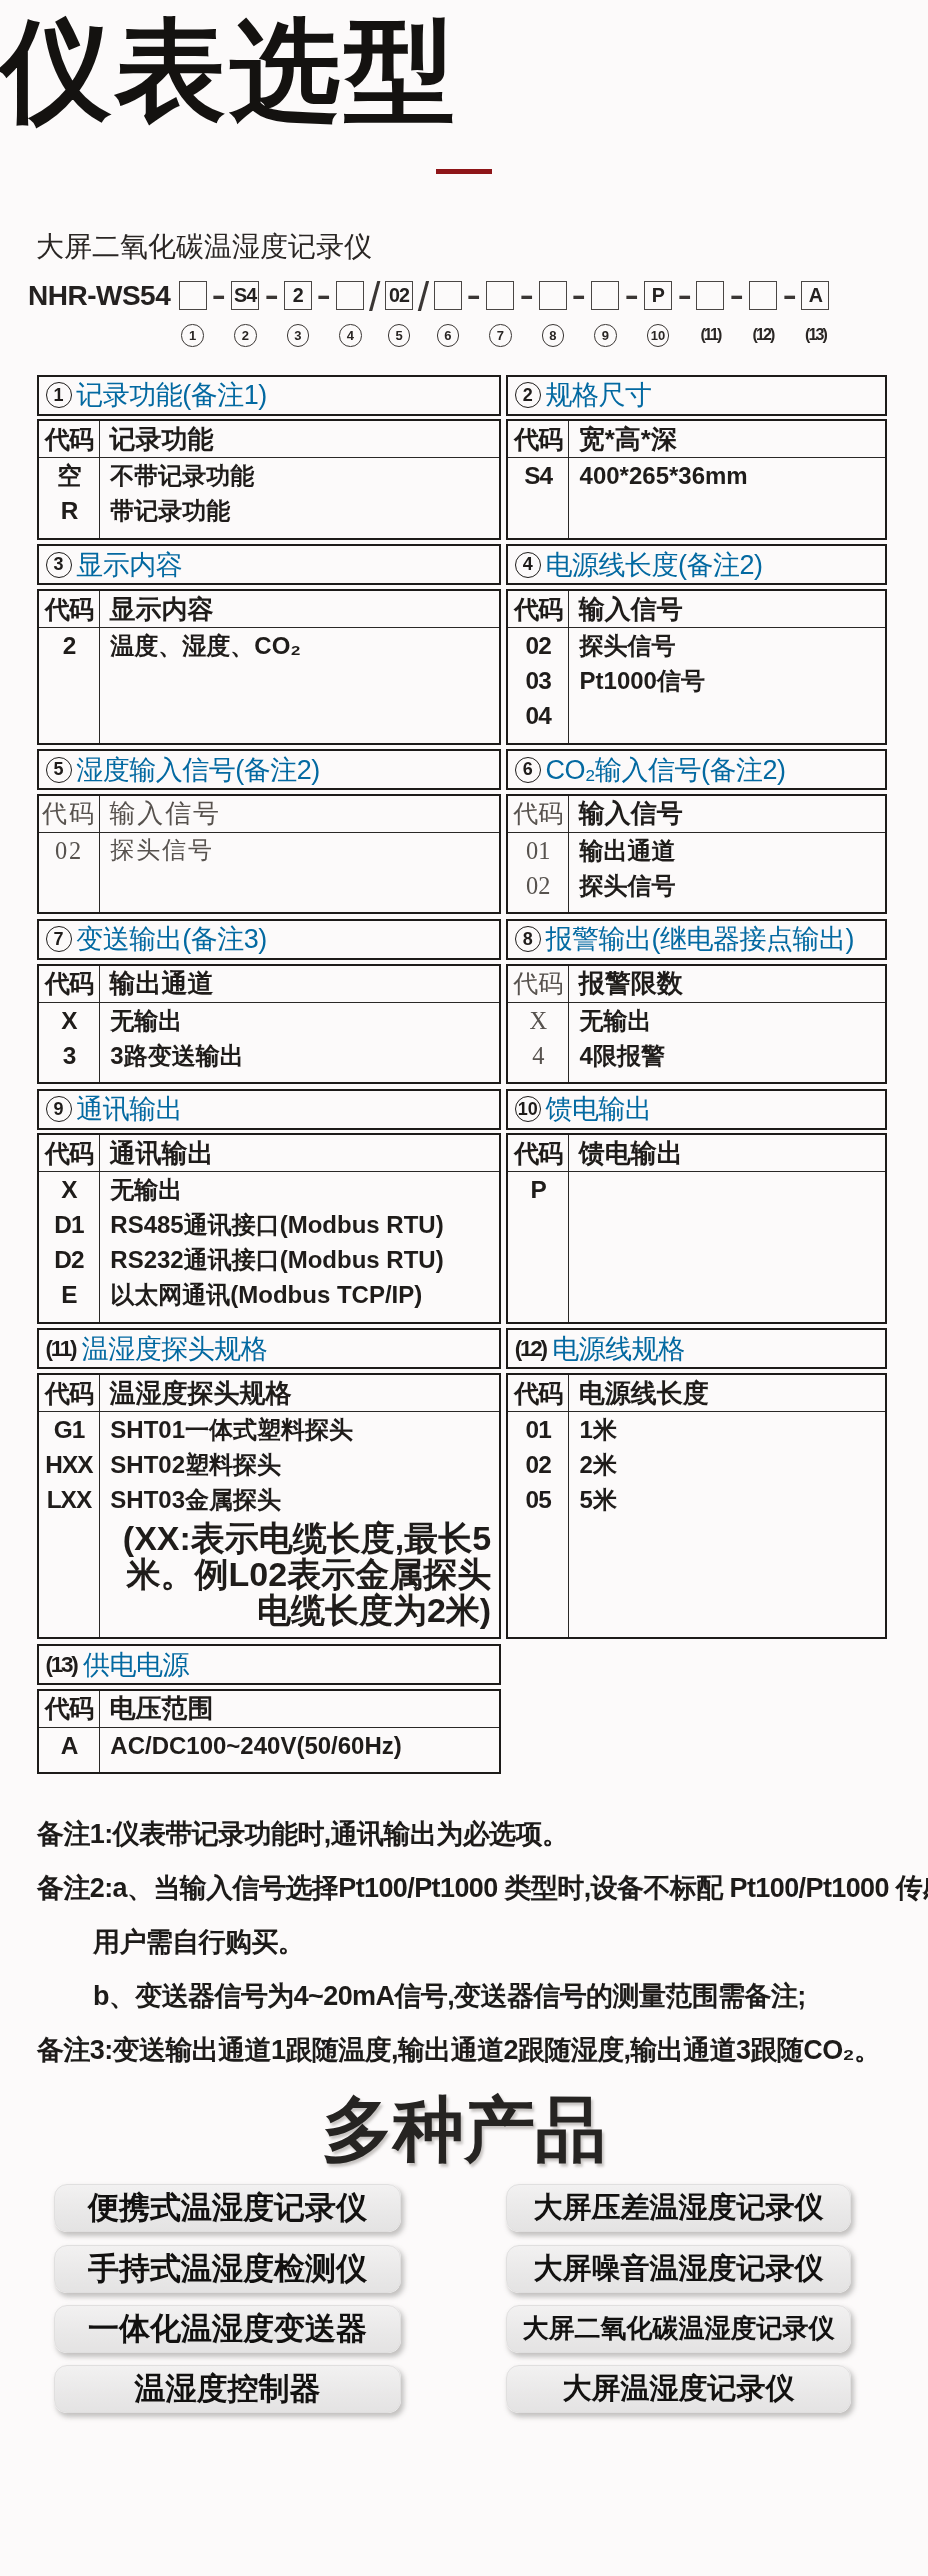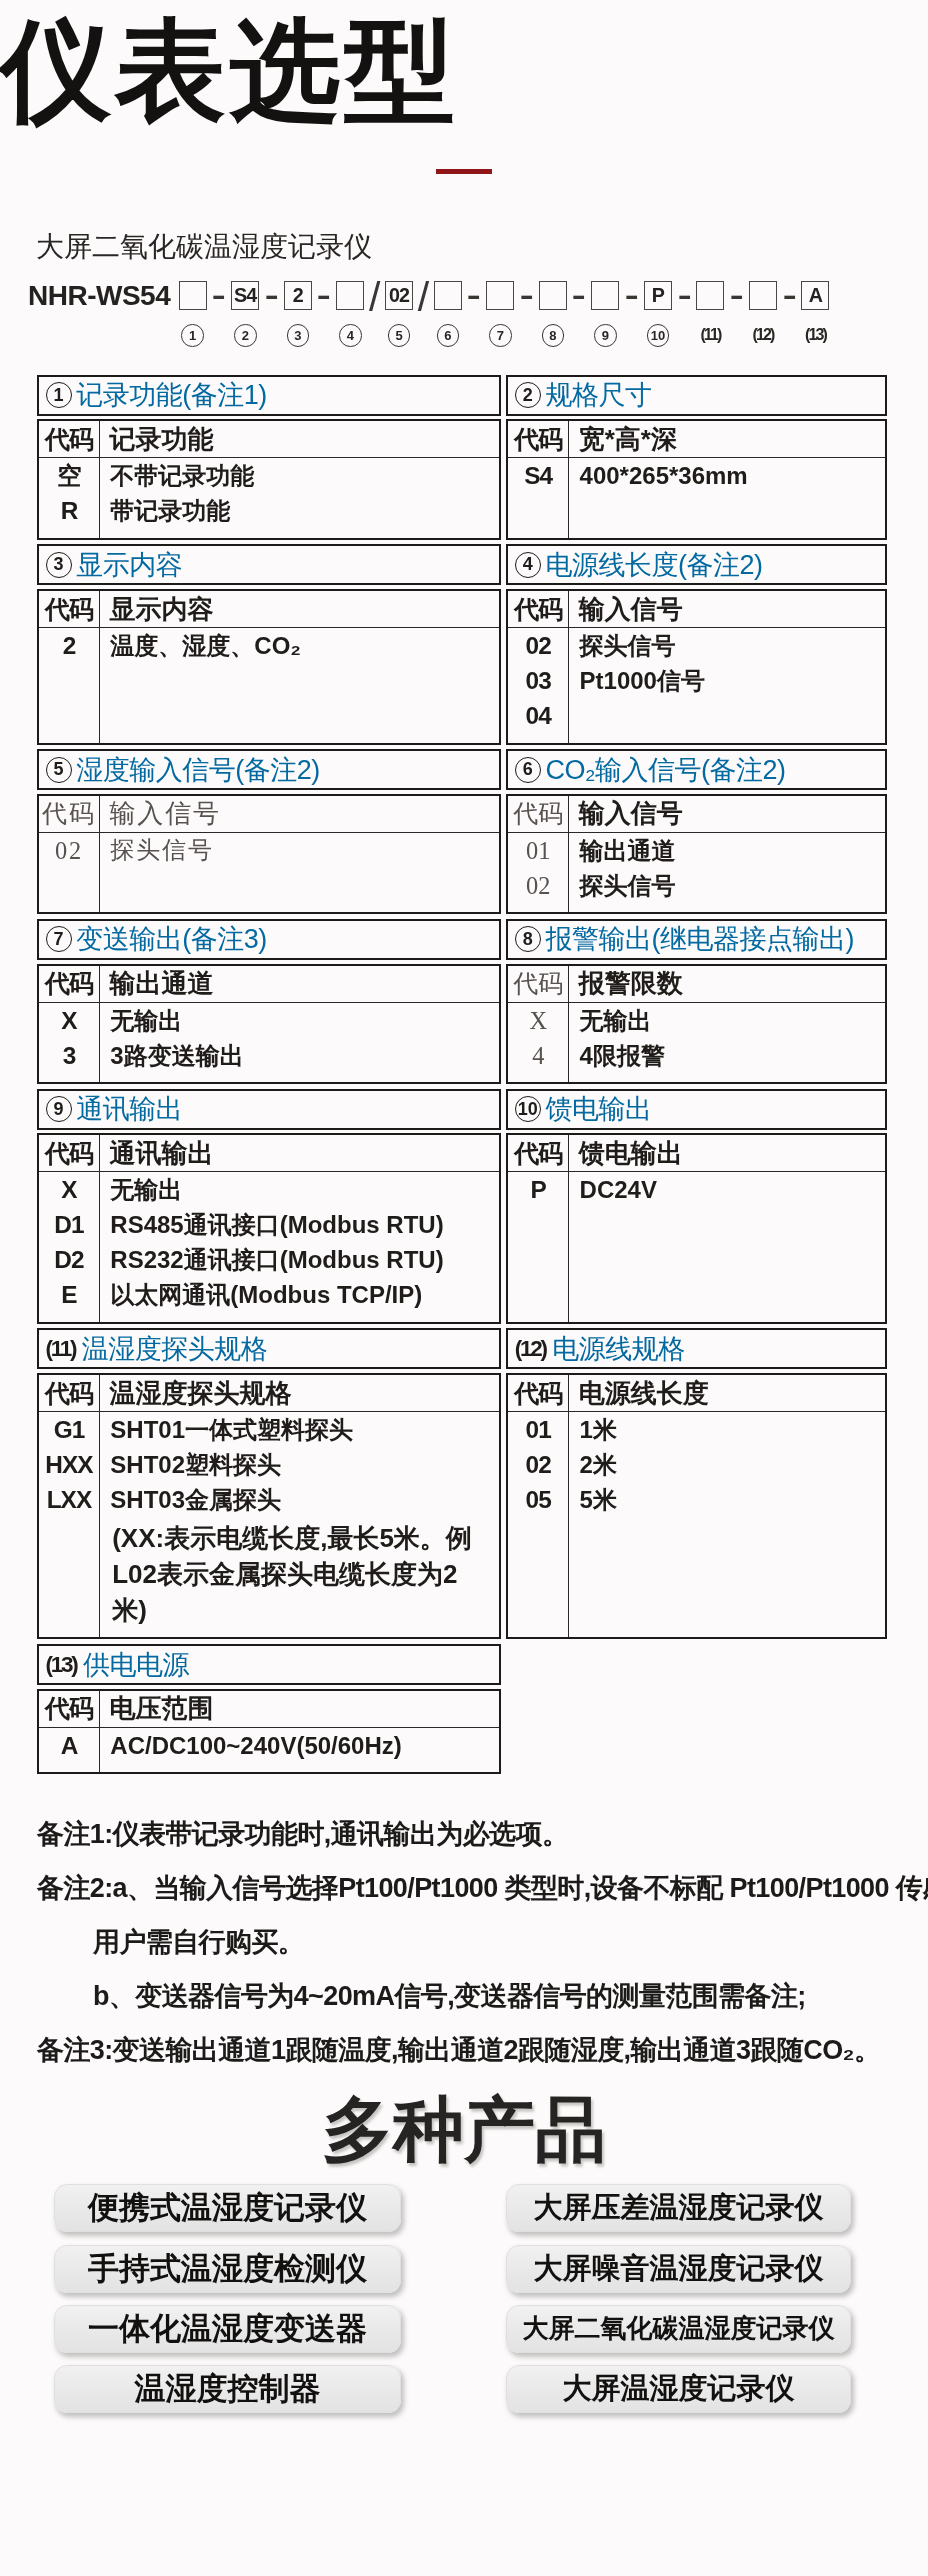--- a/index.html
+++ b/index.html
@@ -153,23 +153,24 @@
   }
   .cell{
     height:35px;line-height:35px;flex:0 0 35px;
     font-size:24px;font-weight:700;
     white-space:nowrap;
   }
   .codes .cell{ text-align:center; font-size:24.4px; letter-spacing:-0.9px;}
   .descs .cell{ padding-left:10.3px; }
   .note-block{
     padding:2.8px 7.5px 0 12.2px;
-    font-size:26px;font-weight:700;
+    font-size:34px;font-weight:700;
     line-height:36px;
     white-space:normal;
+    text-align:right;
   }
   
   .light-all .code-hdr,.light-all .desc-hdr,.light-all .cell{
     font-family:"Liberation Serif","DejaVu Serif",serif;
     font-weight:400;color:#57524e;letter-spacing:1.9px;
   }
   .light-codes .code-hdr,.light-codes .codes .cell{
     font-family:"Liberation Serif","DejaVu Serif",serif;
     font-weight:400;color:#57524e;letter-spacing:0;
   }
@@ -520,23 +521,20 @@
       </div>
       <div class="sec-box">
         <div class="hdr-row">
           <div class="code-hdr">代码</div>
           <div class="desc-hdr">馈电输出</div>
         </div>
         <div class="body-row">
           <div class="codes">
             <div class="cell">P</div>
           </div>
-          <div class="descs">
-            <div class="cell">DC24V</div>
-          </div>
         </div>
       </div>
     </div>
   </div>
 
   <div class="band">
     <div class="sec left">
       <div class="sec-title">
         <span class="pnum">(11)</span>
         <span class="sec-title-text">温湿度探头规格</span>

